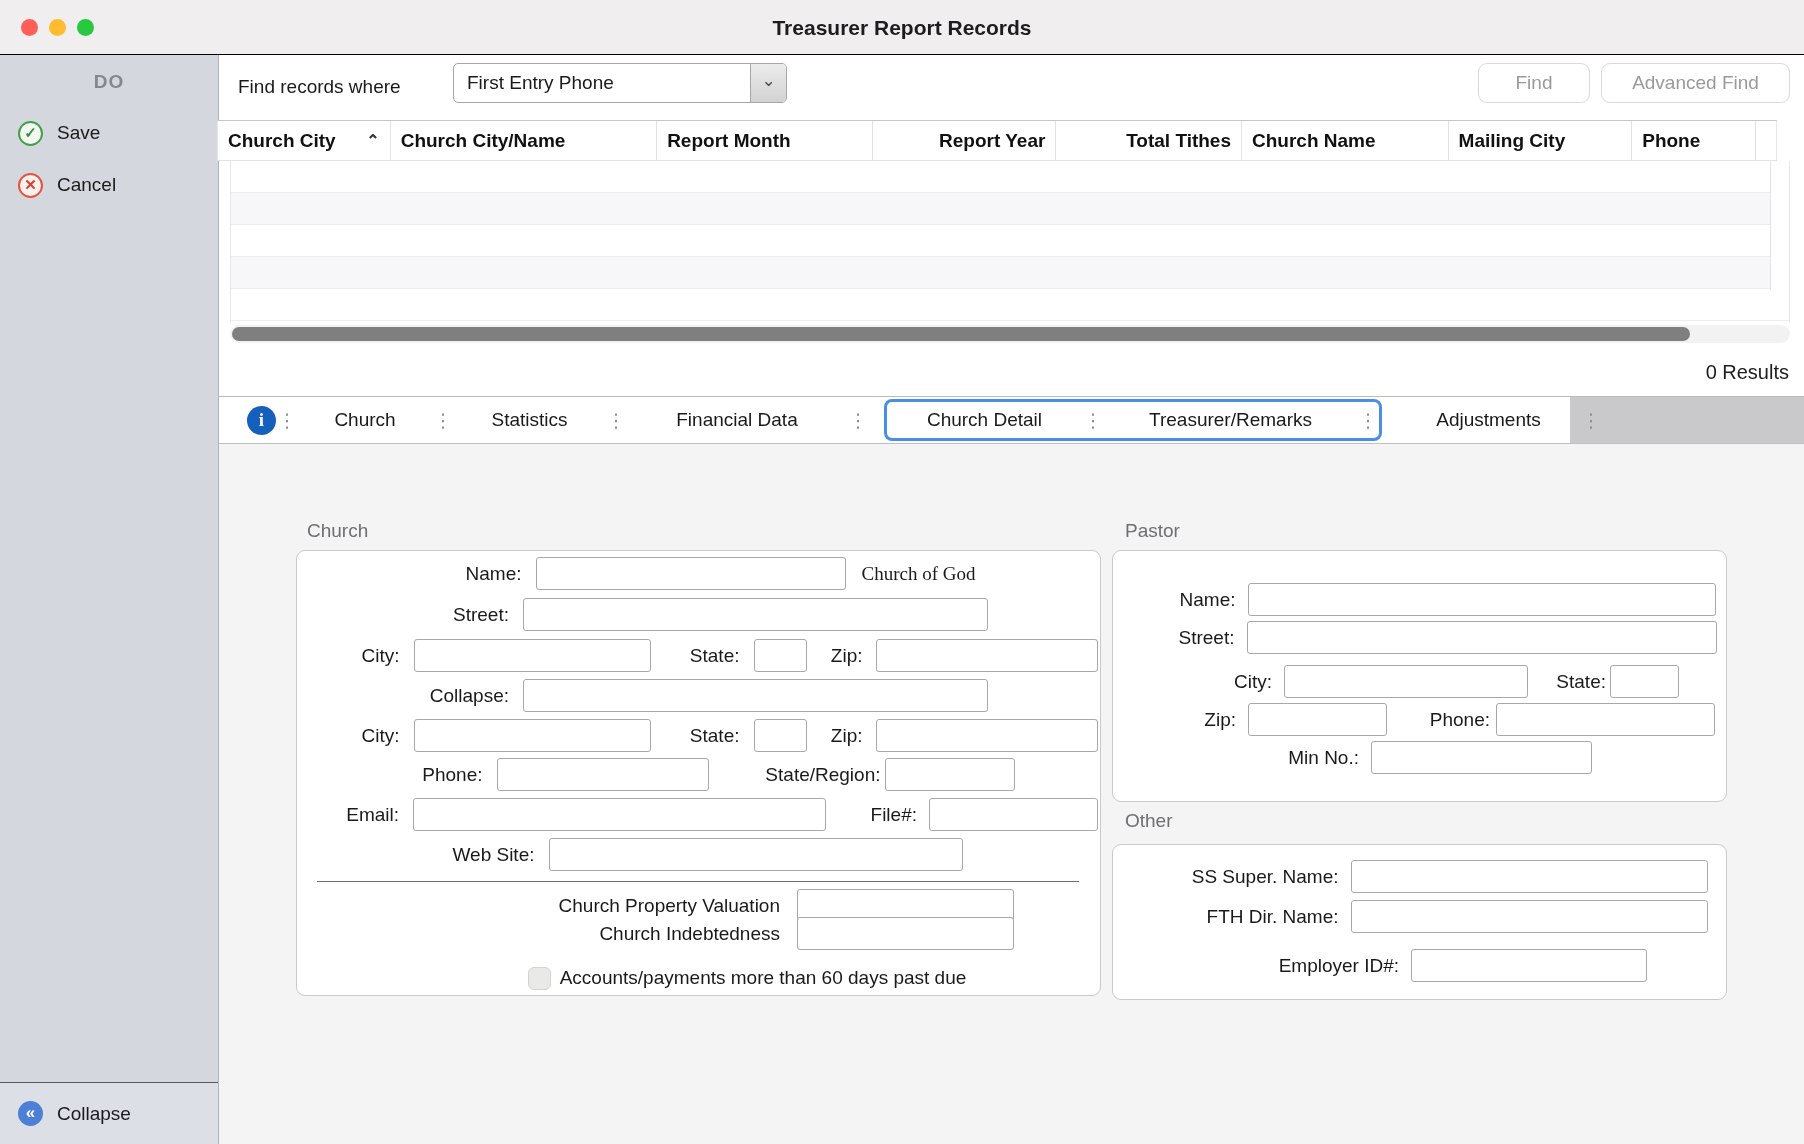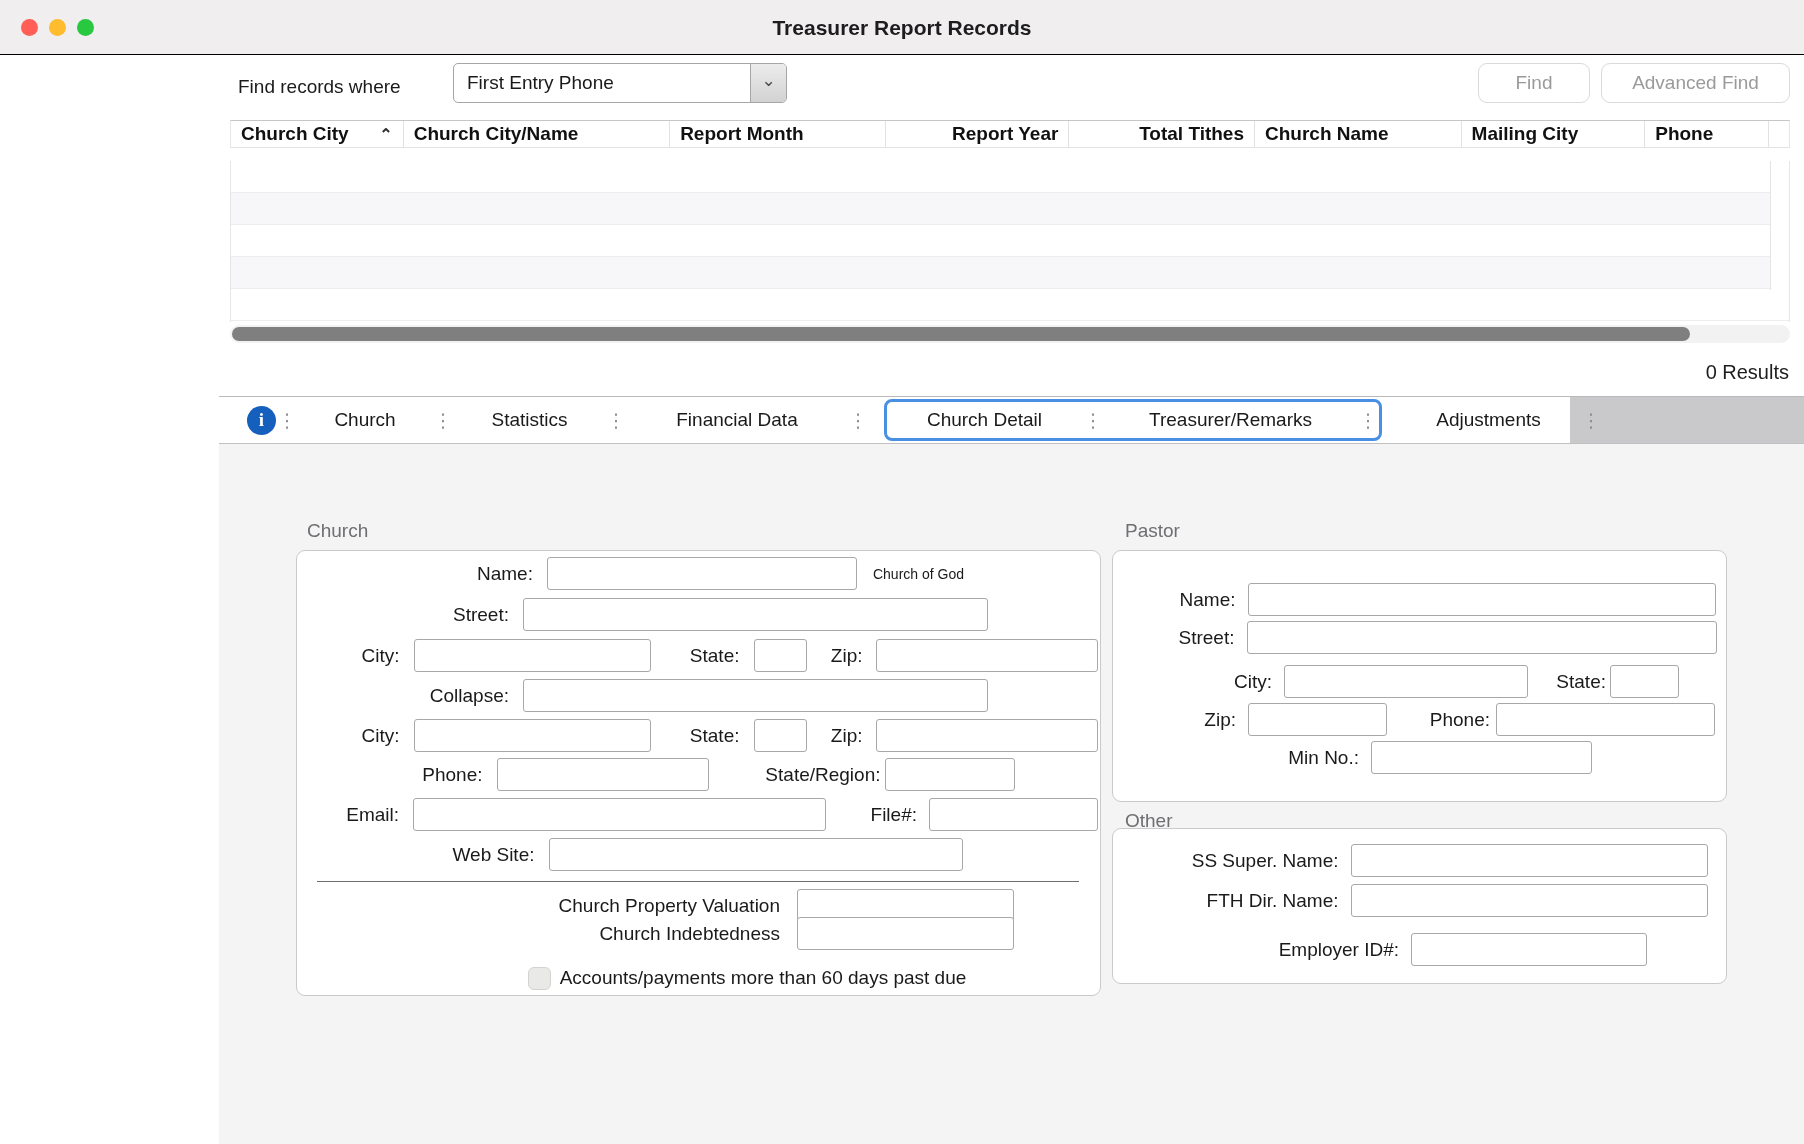--- a/index.html
+++ b/index.html
@@ -33,21 +33,21 @@
   .find-where { position:absolute; left:19px; top:0; height:64px; display:flex; align-items:center; font-size:19px; }
   .combobox { position:absolute; left:234px; top:8px; width:334px; height:40px; background:#fff; border:1px solid #A6A6A6; border-radius:5px; display:flex; align-items:stretch; overflow:hidden; }
   .combobox-value { flex:1; display:flex; align-items:center; padding-left:13px; font-size:19px; }
   .combobox-btn { width:36px; background:linear-gradient(#ECECEC,#D2D2D2); border-left:1px solid #A6A6A6; display:flex; align-items:center; justify-content:center; color:#4a4a4a; font-size:17px; }
   .combobox-btn span { margin-top:-6px; }
   .btn { position:absolute; top:8px; height:40px; background:#fff; border:1px solid #DADADA; border-radius:9px; font-size:19px; color:#9A9A9A; display:flex; align-items:center; justify-content:center; font-family:inherit; }
   .btn-find { right:214px; width:112px; }
   .btn-advfind { right:14px; width:189px; }
 
   
-  .table-header { position:absolute; top:120px; left:230px; width:1560px; height:28px; background:#fff; border-top:1px solid #C6C6C6; border-bottom:1px solid #E3E3E4; border-left:1px solid #E6E6E7; border-right:1px solid #E6E6E7; display:flex; }
+  .table-header { position:absolute; top:120px; left:217px; width:1560px; height:41px; background:#fff; border-top:1px solid #C6C6C6; border-bottom:1px solid #E3E3E4; border-left:1px solid #E6E6E7; border-right:1px solid #E6E6E7; display:flex; }
   .th { display:flex; align-items:center; padding:0 10px; font-size:19px; font-weight:bold; color:#111; border-right:1px solid #E1E1E2; overflow:hidden; white-space:nowrap; }
   .th.right { justify-content:flex-end;text-align:center; }
   .th-first { justify-content:space-between; }
   .sort-caret { font-weight:bold; font-size:16px; color:#333; margin-left:6px; }
   .th-spacer { border-right:none; }
   .table-body { position:absolute; top:161px; left:230px; width:1560px; height:161px; background:#fff; border-left:1px solid #E6E6E7; border-right:1px solid #E6E6E7; }
   .tr { height:32px; border-bottom:1px solid #EDEDEF; }
   .tr:nth-child(even) { background:#F7F7F9; }
   .vstrip { position:absolute; top:0; right:0; width:19px; height:129px; border-left:1px solid #E4E4E5; background:#fff; }
 
@@ -67,37 +67,53 @@
   .content { position:absolute; top:444px; left:219px; right:0; bottom:0; background:#F4F4F5; }
   .group-title { position:absolute; font-size:19px; color:#6E6E73; }
   .group-box { position:absolute; background:#fff; border:1px solid #CACACD; border-radius:9px; }
   .frow { position:absolute; left:0; right:0; height:33px; display:flex; align-items:center;justify-content:center; }
   .flabel { display:inline-block; text-align:right; font-size:19px; flex-shrink:0; white-space:nowrap; }
   .lw100 { width:100px; margin-right:14px; }
   .lw112 { width:112px; margin-right:12px; }
   .lw207 { width:207px; margin-right:12px; }
   .lw397 { width:397px; margin-right:17px; }
   .fld { height:33px; border:1px solid #A8A8AB; border-radius:3px; background:#fff; font-size:18px; padding:0 8px; font-family:inherit; flex-shrink:0; outline:none; }
-  .suffix { font-size:14px; margin-left:16px; white-space:nowrap; }
+  .suffix { font-size:19px; margin-left:16px; white-space:nowrap;font-family:Liberation Serif, serif; }
   .divider-line { position:absolute; height:1px; background:#6E6E6E; }
   .checkbox { width:23px; height:23px; border-radius:6px; background:#E9E9E7; border:1px solid #D3D3D0; flex-shrink:0; }
   .cb-label { margin-left:9px; font-size:19px; white-space:nowrap; }
 </style>
 </head>
 <body>
 
 <div class="page">
 
   <div class="titlebar">
     <span class="tl red"></span>
     <span class="tl yellow"></span>
     <span class="tl green"></span>
     <div class="title">Treasurer Report Records</div>
   </div>
 
+  <aside class="sidebar">
+    <div class="sidebar-header">DO</div>
+    <div class="side-item side-save">
+      <span class="icon-circle save-icon">✓</span>
+      <span>Save</span>
+    </div>
+    <div class="side-item side-cancel">
+      <span class="icon-circle cancel-icon">✕</span>
+      <span>Cancel</span>
+    </div>
+    <div class="sidebar-divider"></div>
+    <div class="collapse-row">
+      <span class="icon-circle collapse-icon">«</span>
+      <span>Collapse</span>
+    </div>
+  </aside>
 
   <div class="toolbar">
     <span class="find-where">Find records where</span>
     <div class="combobox">
       <span class="combobox-value">First Entry Phone</span>
       <span class="combobox-btn">
           <span>⌄</span>
         </span>
     </div>
     <button class="btn btn-find">Find</button>
@@ -258,21 +274,21 @@
         <input class="fld" style="width: 219px;">
       </div>
 
       <div class="frow" style="top:190px">
         <span class="flabel lw112">Min No.:</span>
         <input class="fld" style="width: 221px;">
       </div>
     </div>
 
     <div class="group-title" style="left:906px; top:366px">Other</div>
-    <div class="group-box" style="left:893px; top:384px; width:615px; height:156px">
+    <div class="group-box" style="left:893px; top:400px; width:615px; height:156px">
 
       <div class="frow" style="top:15px">
         <span class="flabel lw207">SS Super. Name:</span>
         <input class="fld" style="width: 357px;">
       </div>
 
       <div class="frow" style="top:55px">
         <span class="flabel lw207">FTH Dir. Name:</span>
         <input class="fld" style="width: 357px;">
       </div>

